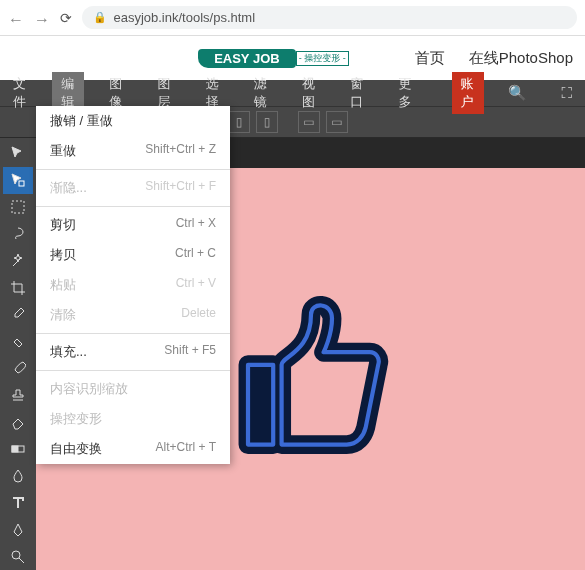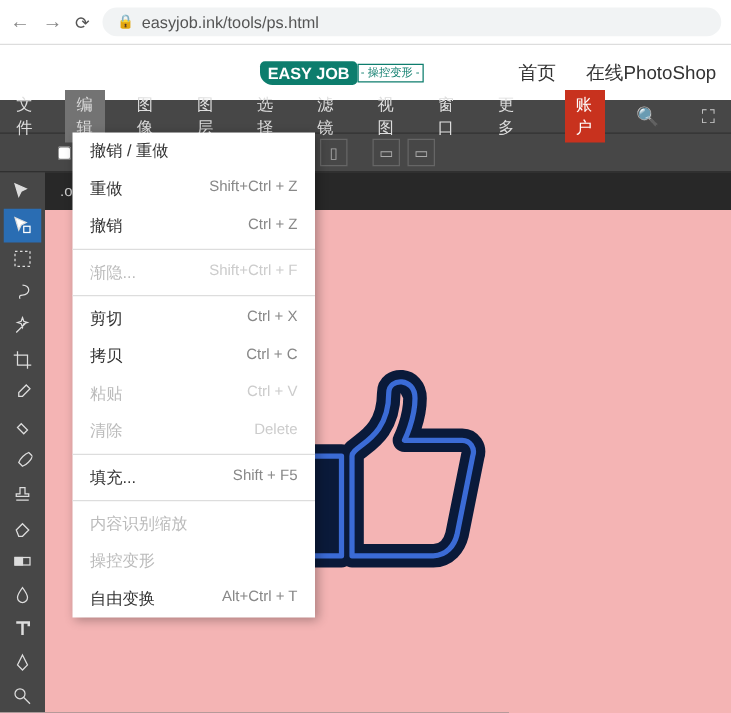--- a/index.html
+++ b/index.html
@@ -4,21 +4,21 @@
 <style>
 *{margin:0;padding:0;box-sizing:border-box;font-family:Arial,"Microsoft YaHei",sans-serif}
 body{width:585px;height:570px;overflow:hidden;background:#fff}
 .browser-bar{height:36px;display:flex;align-items:center;padding:0 8px;gap:10px;border-bottom:1px solid #ddd}
 .nav-arrow{color:#888;font-size:16px;cursor:pointer}
 .reload{color:#555;font-size:14px;cursor:pointer}
 .url-bar{flex:1;display:flex;align-items:center;gap:6px;background:#f1f3f4;border-radius:14px;padding:4px 12px;font-size:13px;color:#555}
 .lock{color:#555;font-size:11px}
 .logo-row{height:44px;display:flex;align-items:center;justify-content:space-between;padding:0 12px}
 .logo{display:flex;align-items:center;gap:2px}
-.logo-badge{background:#0d7d6d;color:#fff;font-weight:bold;padding:2px 6px;border-radius:4px 4px 4px 10px;font-size:13px;position:relative}
+.logo-badge{background:#0d7d6d;color:#fff;font-weight:bold;padding:2px 16px;border-radius:4px 4px 4px 10px;font-size:13px;position:relative}
 .logo-sub{font-size:9px;color:#0d7d6d;border:1px solid #0d7d6d;padding:0 2px;margin-left:-2px}
 .top-nav{display:flex;gap:24px;font-size:15px;font-weight:normal}
 .top-nav a{color:#333;text-decoration:none}
 .ps-wrap{background:#474747;color:#ddd;font-size:13px}
 .menubar{height:26px;background:#474747;display:flex;align-items:center;padding:0 4px;gap:16px}
 .menubar span{padding:3px 9px;cursor:pointer}
 .menubar span.active{background:#737373}
 .menubar span.account{background:#c8321e;color:#fff;margin-left:14px}
 .mb-icon{padding:0 8px;color:#ccc;font-size:15px}
 .optbar{height:32px;background:#474747;display:flex;align-items:center;padding-left:46px;gap:6px;border-top:1px solid #333;border-bottom:1px solid #2a2a2a;font-size:12px}
@@ -27,21 +27,21 @@
 .ps-body{display:flex;height:432px}
 .toolbar{width:36px;background:#474747;display:flex;flex-direction:column;align-items:center;padding-top:2px;gap:0}
 .tool{width:30px;height:28px;display:flex;align-items:center;justify-content:center;color:#ddd;cursor:pointer;font-size:14px}
 .tool.sel{background:#2a6db3}
 .tool svg{width:16px;height:16px;fill:#ddd;stroke:#ddd}
 .canvas-area{flex:1;background:#282828;position:relative}
 .tab{height:30px;display:flex;align-items:center;padding:0 12px;font-size:12px;color:#ccc;gap:8px}
 .tab-close{cursor:pointer;color:#999}
 .canvas{position:absolute;top:30px;left:0;right:0;bottom:0;background:#f4b4b4;display:flex;align-items:center;justify-content:center}
 .thumb-icon{position:relative}
-.dropdown{position:absolute;left:58px;top:106px;width:194px;background:#fff;color:#333;box-shadow:2px 2px 8px rgba(0,0,0,.3);z-index:10;font-size:13px}
+.dropdown{position:absolute;left:36px;top:106px;width:194px;background:#fff;color:#333;box-shadow:2px 2px 8px rgba(0,0,0,.3);z-index:10;font-size:13px}
 .dd-item{display:flex;justify-content:space-between;padding:6px 14px;cursor:pointer}
 .dd-item.disabled{color:#bbb;cursor:default}
 .dd-sep{height:1px;background:#ddd;margin:3px 0}
 .sc{color:#888;font-size:12px}
 .dd-item.disabled .sc{color:#ccc}
 input[type=checkbox]{width:11px;height:11px}
 </style>
 </head>
 <body>
 
@@ -207,24 +207,20 @@
 
 <div class="dropdown" id="dd">
     <div class="dd-item">
       <span>撤销 / 重做</span>
       <span class="sc"></span>
     </div>
     <div class="dd-item">
       <span>重做</span>
       <span class="sc">Shift+Ctrl + Z</span>
     </div>
-    <div class="dd-item">
-      <span>撤销</span>
-      <span class="sc">Ctrl + Z</span>
-    </div>
     <div class="dd-sep"></div>
     <div class="dd-item disabled">
       <span>渐隐...</span>
       <span class="sc">Shift+Ctrl + F</span>
     </div>
     <div class="dd-sep"></div>
     <div class="dd-item">
       <span>剪切</span>
       <span class="sc">Ctrl + X</span>
     </div>

